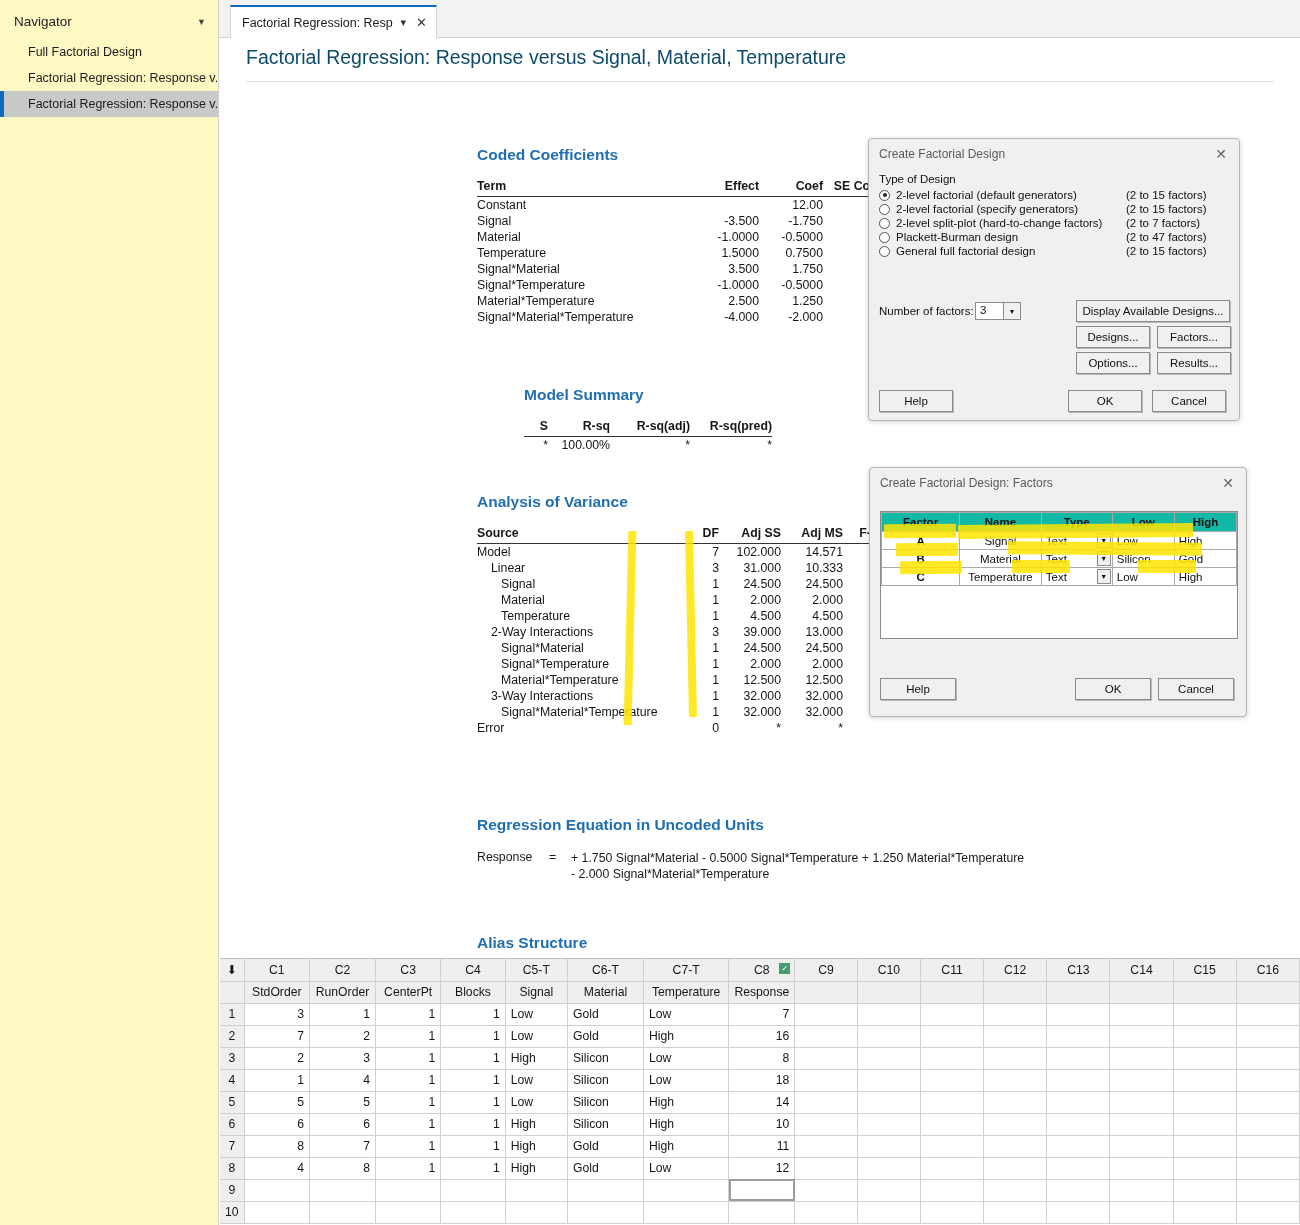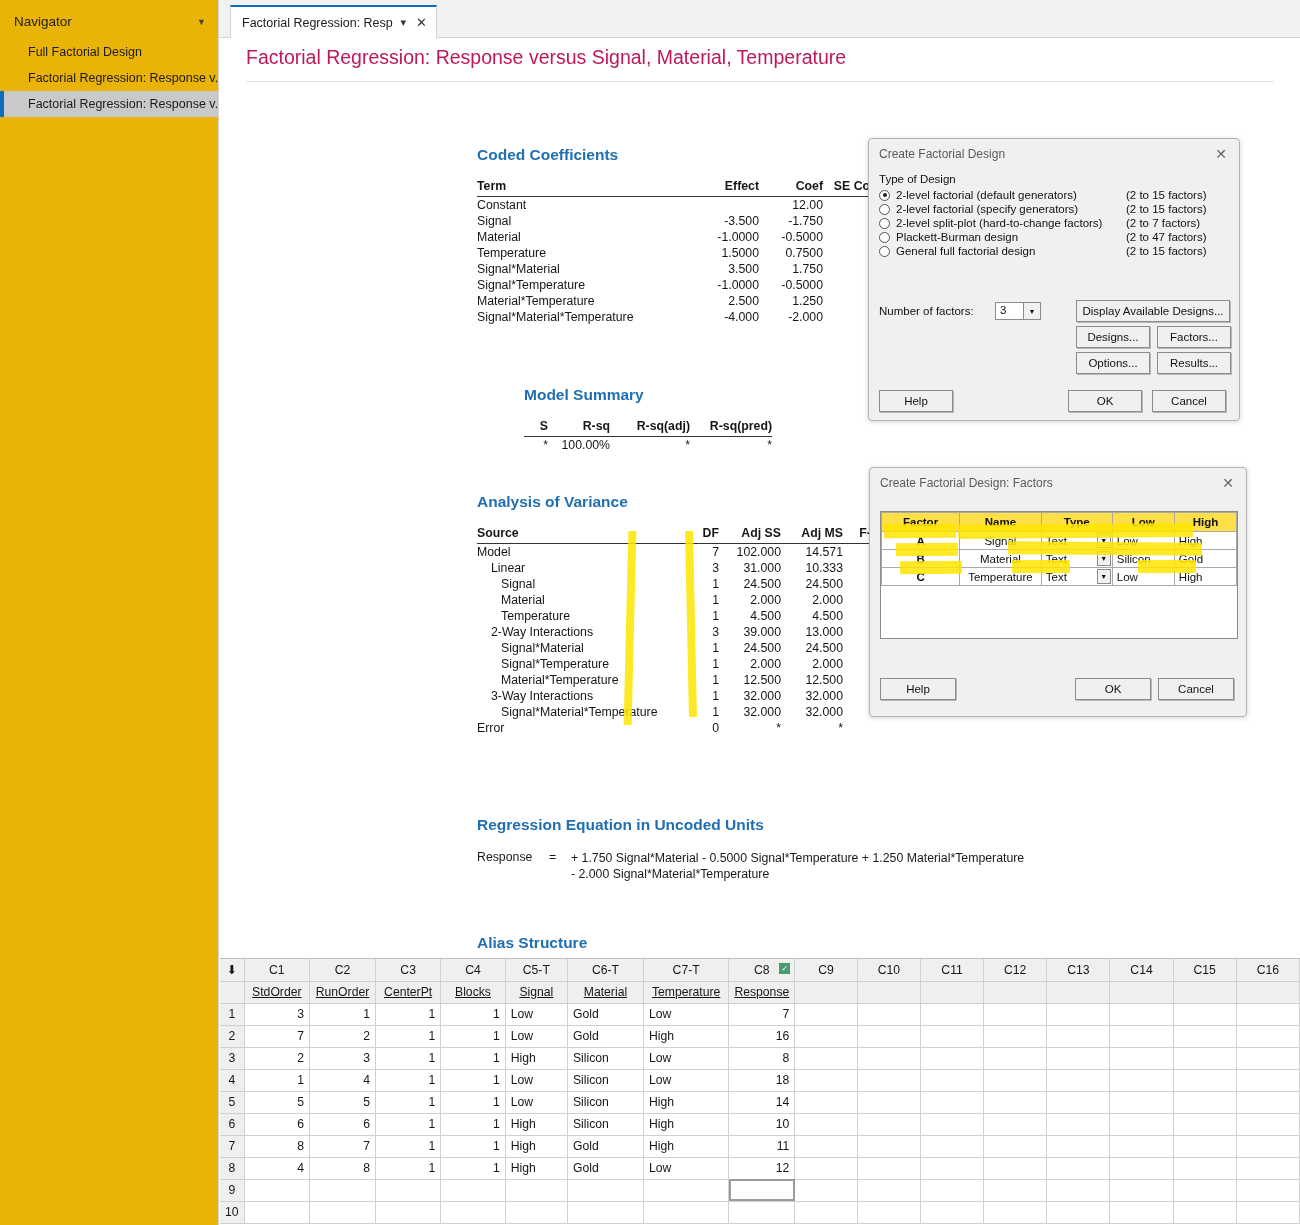--- a/index.html
+++ b/index.html
@@ -7,21 +7,21 @@
   body {
     width:1300px; height:1225px;
     font-family:"Liberation Sans", sans-serif;
     background:#ffffff; color:#1a1a1a;
     overflow:hidden; position:relative;
   }
 
   
   #navigator {
     position:absolute; left:0; top:0; width:219px; height:1225px;
-    background:#eab308; border-right:1px solid #d4d4d4;
+    background:#fef9c3; border-right:1px solid #d4d4d4;
   }
   #nav-header {
     display:flex; align-items:center; justify-content:space-between;
     padding:14px 12px 10px 14px; font-size:13.5px; color:#222;
   }
   #nav-caret { font-size:9px; color:#444; }
   .nav-item {
     position:relative; font-size:12.5px; color:#1b1b1b;
     padding:6px 8px 6px 28px; white-space:nowrap; overflow:hidden;
   }
@@ -59,21 +59,21 @@
     margin:10px 0 0 26px; font-size:11px; color:#333;
     letter-spacing:.45px;
   }
   .grid-icon {
     width:12px; height:12px; position:relative; display:inline-block;
   }
   .grid-icon i {
     position:absolute; background:#333;
   }
   #page-title {
-    margin:8px 0 0 26px; font-size:19.5px; font-weight:400; color:#be185d;
+    margin:8px 0 0 26px; font-size:19.5px; font-weight:400; color:#0c4a6e;
   }
   #title-rule {
     margin:12px 26px 0 26px; border-top:1px solid #e2e2e2;
   }
 
   h2.section {
     color:#1f6fb2; font-size:15.5px; font-weight:bold;
     margin:0; padding:0;
   }
 
@@ -134,21 +134,21 @@
     width:17px; background:#f0f0f0; border-left:1px solid #8b8b8b;
     display:flex; align-items:center; justify-content:center; font-size:7px;
   }
 
   
   table.fgrid {
     border-collapse:collapse; font-size:11.5px; background:#fff;
     width:100%; table-layout:fixed;
   }
   table.fgrid th {
-    border:1px solid #a9a9a9; background:#fde047; font-weight:bold;
+    border:1px solid #a9a9a9; background:#14b8a6; font-weight:bold;
     padding:3px 0; text-align:center;
   }
   table.fgrid td {
     border:1px solid #a9a9a9; padding:2px 4px; height:18px; background:#fff;
   }
   td.c-factor { text-align:center; font-weight:bold; }
   td.c-name { text-align:center; }
   td.c-type { text-align:left; position:relative; padding-right:16px; }
   .type-arrow {
     position:absolute; right:1px; top:1px; bottom:1px; width:14px;
@@ -164,21 +164,21 @@
   }
   table.ws { border-collapse:collapse; font-size:12.2px; color:#161616; }
   table.ws td, table.ws th {
     border-right:1px solid #d0d0d0; border-bottom:1px solid #d0d0d0;
     height:22px; padding:0 5px; font-weight:normal;
   }
   th.colhdr {
     background:#efefef; text-align:center; font-weight:bold; font-size:12.2px;
     height:21px; position:relative;
   }
-  td.namehdr { background:#efefef; text-align:center; font-weight:bold; height:21px;text-decoration:underline; }
+  td.namehdr { background:#efefef; text-align:center; font-weight:bold; height:21px; }
   td.rowhdr {
     background:#efefef; text-align:center; font-weight:bold;
     width:22px; min-width:22px;
   }
   td.num { text-align:right; }
   td.txt { text-align:left; }
   td.active { outline:2px solid #9c9c9c; outline-offset:-2px; }
   .chk {
     position:absolute; right:4px; top:4px; width:11px; height:11px;
     background:#4a9a72; color:#fff; font-size:8px; line-height:11px;
@@ -483,21 +483,21 @@
         <span class="radio-note">(2 to 47 factors)</span>
       </div>
       <div class="radio-row">
         <span class="radio"></span>
         <span class="radio-label">General full factorial design</span>
         <span class="radio-note">(2 to 15 factors)</span>
       </div>
     </div>
 
   <div style="position:absolute; left:10px; top:163px; display:flex; align-items:center;">
-    <span style="font-size:11.5px; width:116px;">Number of factors:</span>
+    <span style="font-size:11.5px; width:96px;">Number of factors:</span>
     <span class="spin">
       <span class="val">3</span>
       <span class="arw">▼</span>
     </span>
   </div>
 
   <div class="btn" style="position:absolute; left:207px; top:161px; width:154px;">Display Available Designs...</div>
   <div class="btn" style="position:absolute; left:207px; top:187px; width:74px;">Designs...</div>
   <div class="btn" style="position:absolute; left:288px; top:187px; width:74px;">Factors...</div>
   <div class="btn" style="position:absolute; left:207px; top:213px; width:74px;">Options...</div>

